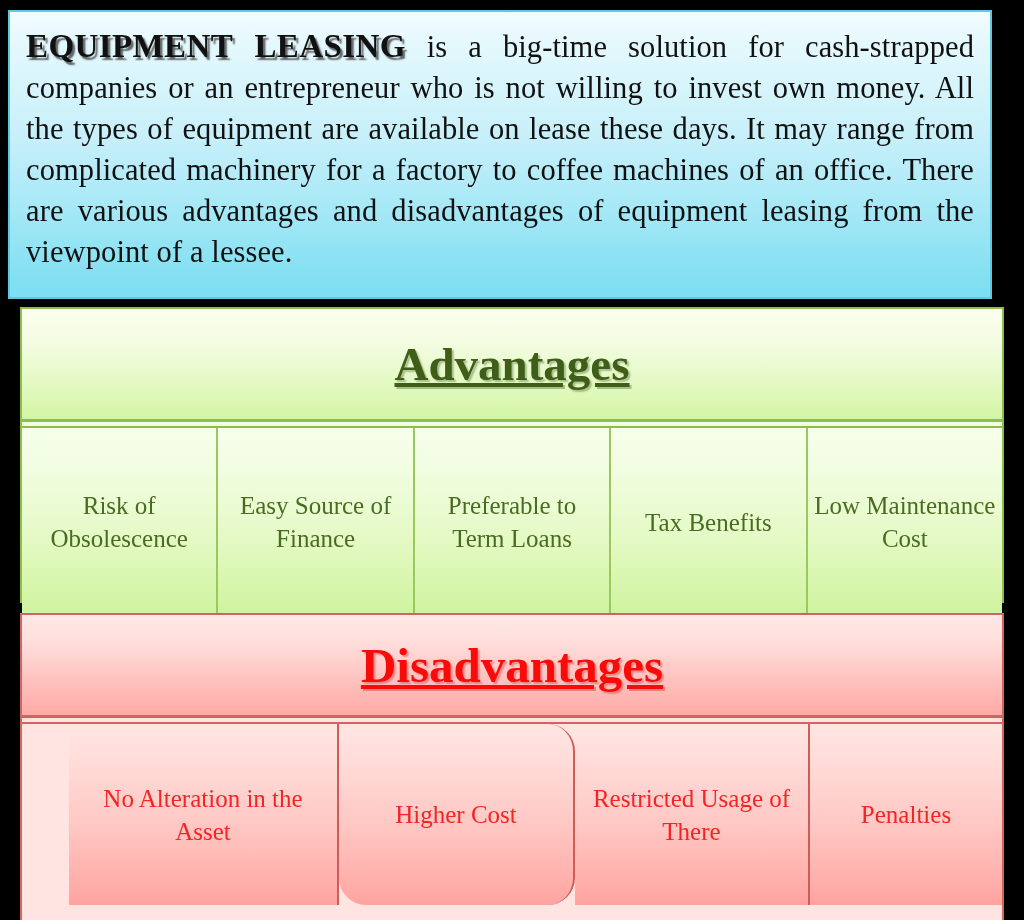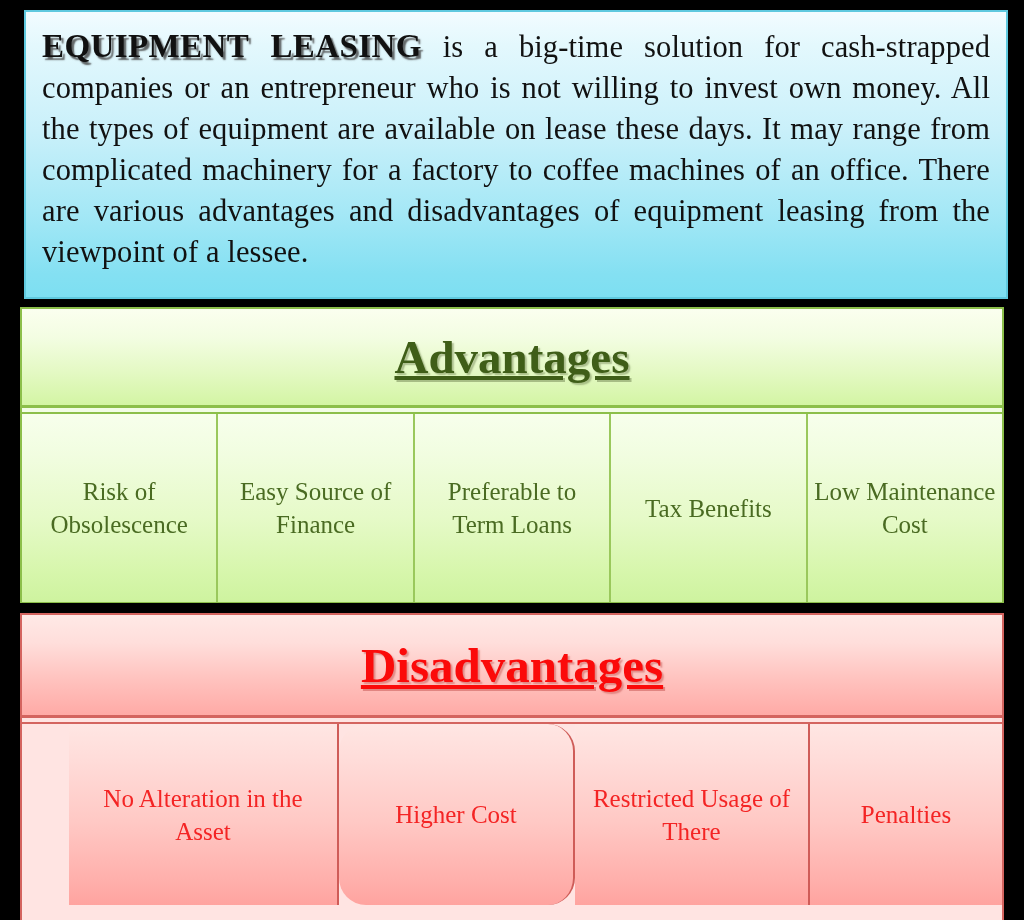--- a/index.html
+++ b/index.html
@@ -10,21 +10,21 @@
   body {
     width: 1024px;
     height: 920px;
     overflow: hidden;
     font-family: "Liberation Serif", "DejaVu Serif", serif;
   }
 
   
   #intro-panel {
     position: absolute;
-    left: 24px;
+    left: 8px;
     top: 10px;
     width: 984px;
     height: 289px;
     box-sizing: border-box;
     border: 2px solid #5fc9df;
     background: linear-gradient(to bottom,
                 #f2fcff 0%,
                 #e3f8fd 12%,
                 #c9f0fa 42%,
                 #a5e8f6 70%,
@@ -83,21 +83,21 @@
   }
 
   
   #advantages-section {
     top: 307px;
     height: 296px;
     border: 2px solid #8cbf4a;
     background: #f2fde6;
   }
   #advantages-header {
-    height: 99px;
+    height: 113px;
     border-bottom: 3px solid #8cbf4a;
     background: linear-gradient(to bottom,
                 #fbffef 0%,
                 #f3fde2 30%,
                 #e4f9c4 65%,
                 #d3f5a4 100%);
     align-items: center;
   }
   #advantages-title {
     font-size: 47px;

